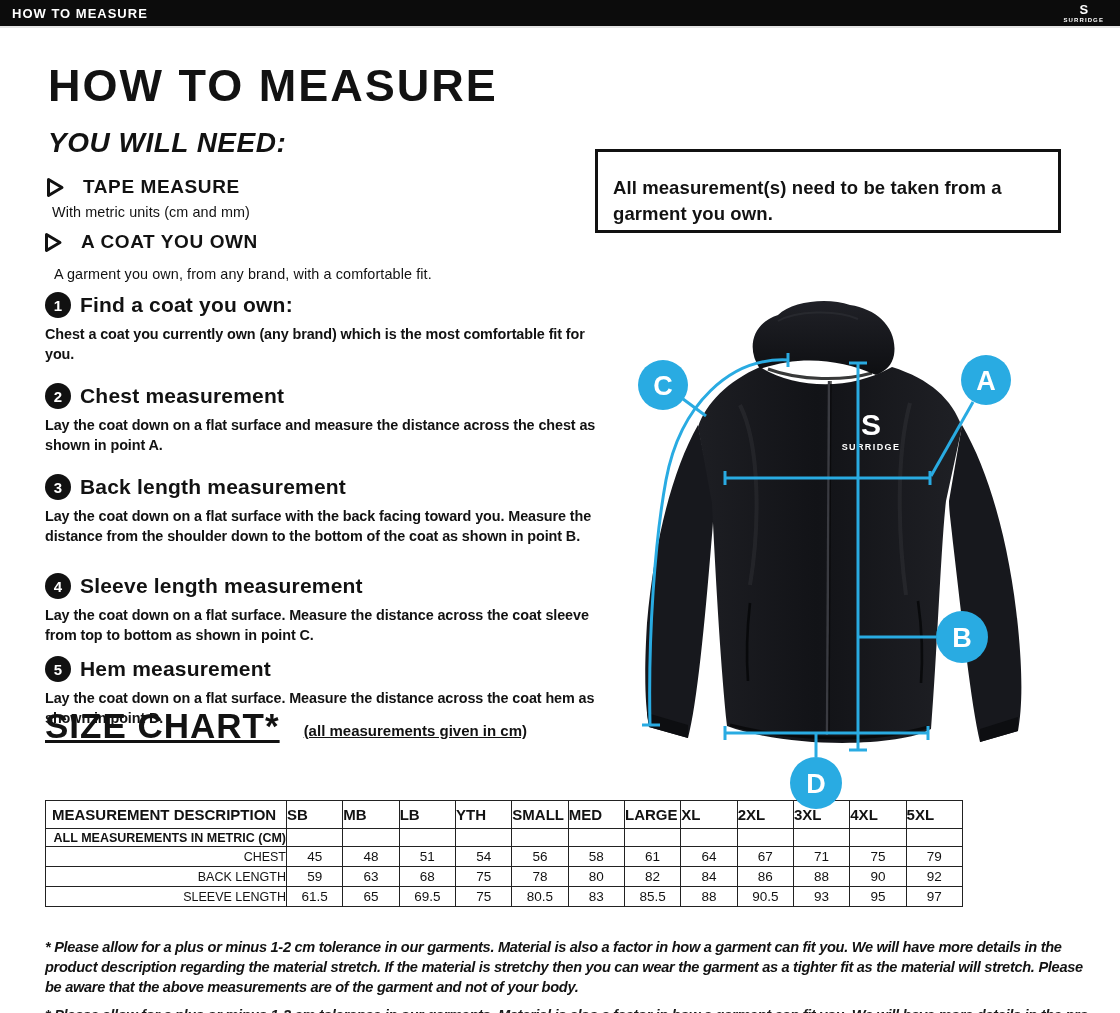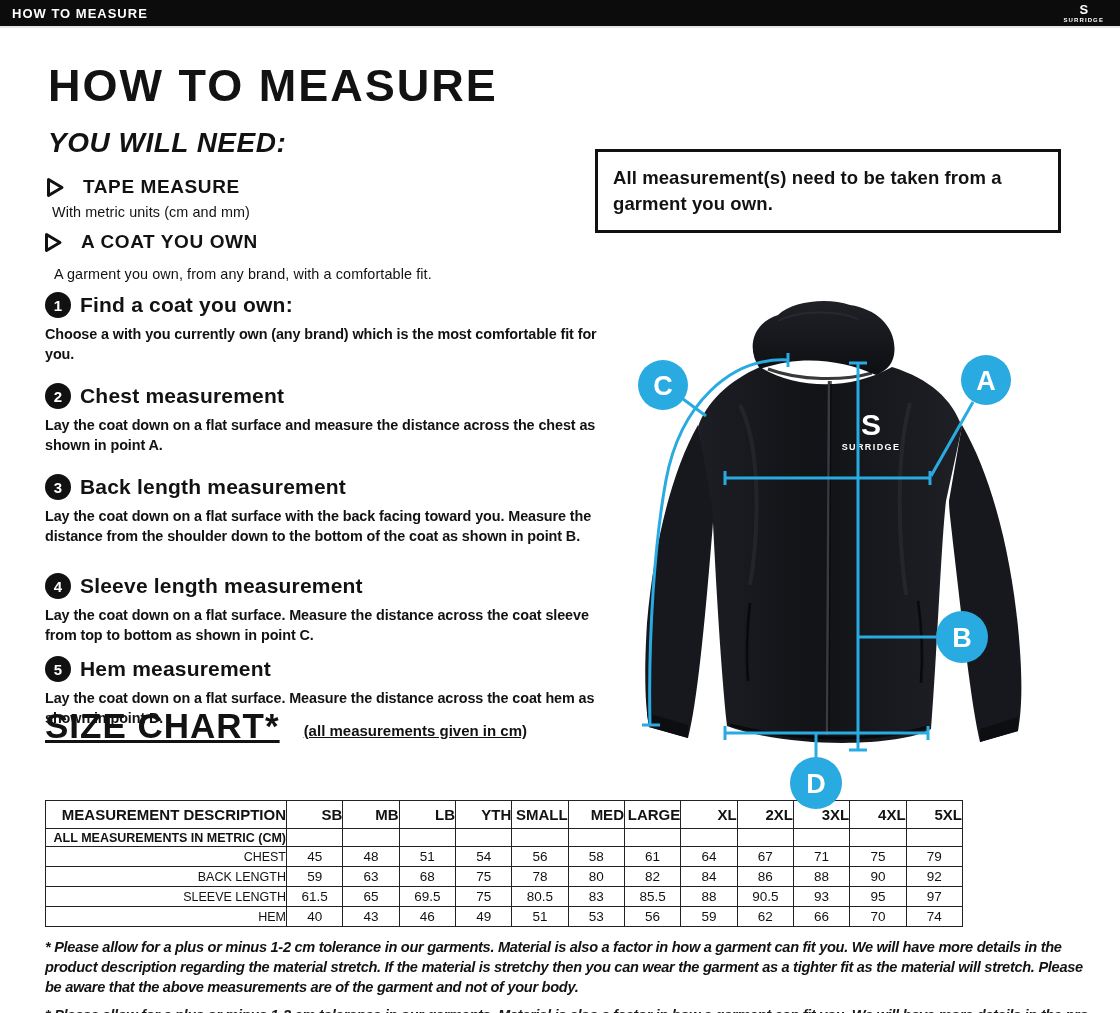--- a/index.html
+++ b/index.html
@@ -53,37 +53,37 @@
   .step-title { font-size:21px; font-weight:800; letter-spacing:0.2px; }
   .step-desc { margin:7px 0 0 0; font-size:14.4px; font-weight:700; line-height:1.38; letter-spacing:-0.1px; }
 
   .size-chart-heading { position:absolute; left:45px; top:708px; display:flex; align-items:flex-end; gap:24px;text-decoration:underline; }
   .size-chart-title { font-size:35px; font-weight:800; letter-spacing:1px; line-height:1; }
   .size-chart-subtitle { font-size:15px; font-weight:800; padding-bottom:4px; }
 
   
   .notice-box {
     position:absolute; left:595px; top:149px; width:466px; height:84px;
-    border:3px solid #111; padding:13px 15px;
+    border:3px solid #111; padding:23px 15px;
     font-size:18.5px; font-weight:800; line-height:1.42; letter-spacing:0.1px;
   }
 
   
   .diagram { position:absolute; left:600px; top:285px; width:460px; height:530px; pointer-events:none; z-index:2; }
   .accent-stroke { stroke:var(--accent); }
   .accent-fill { fill:var(--accent); }
   .marker-letter { fill:#fff; font-size:27px; font-weight:800; text-anchor:middle; font-family:"Liberation Sans",sans-serif; }
 
   
   .size-table {
     position:absolute; left:45px; top:800px; width:918px;
     border-collapse:collapse; table-layout:fixed; z-index:1;
   }
   .size-table th, .size-table td { border:1.6px solid #222; padding:0; }
-  .size-table thead th { height:28px; font-size:15px; font-weight:700; text-align:right; }
+  .size-table thead th { height:28px; font-size:15px; font-weight:700; text-align:left; }
   .size-table col.c-desc { width:241px; }
   .desc-col { text-align:right; padding-left:6px !important; }
   .unit-cell { font-size:12.5px; font-weight:700; height:18px; }
   .label-cell { font-size:12.5px; font-weight:400; height:20px; }
   .value-cell { font-size:13.5px; font-weight:400; text-align:center; }
 
   
   .footnote {
     position:absolute; left:45px; top:938px; width:1048px; margin:0;
     font-size:14.6px; font-weight:700; font-style:italic;
@@ -123,21 +123,21 @@
   </svg>
   <span class="req-label">A COAT YOU OWN</span>
 </div>
 <p class="req-desc req-desc-2">A garment you own, from any brand, with a comfortable fit.</p>
 
 <div class="step step-1">
   <div class="step-head">
     <span class="step-num">1</span>
     <span class="step-title">Find a coat you own:</span>
   </div>
-  <p class="step-desc">Choose a with you currently own (any brand) which is the most comfortable fit for you.</p>
+  <p class="step-desc">Chest a coat you currently own (any brand) which is the most comfortable fit for you.</p>
 </div>
 <div class="step step-2">
   <div class="step-head">
     <span class="step-num">2</span>
     <span class="step-title">Chest measurement</span>
   </div>
   <p class="step-desc">Lay the coat down on a flat surface and measure the distance across the chest as shown in point A.</p>
 </div>
 <div class="step step-3">
   <div class="step-head">
@@ -325,32 +325,17 @@
         <td class="value-cell">75</td>
         <td class="value-cell">80.5</td>
         <td class="value-cell">83</td>
         <td class="value-cell">85.5</td>
         <td class="value-cell">88</td>
         <td class="value-cell">90.5</td>
         <td class="value-cell">93</td>
         <td class="value-cell">95</td>
         <td class="value-cell">97</td>
       </tr>
-      <tr>
-        <td class="label-cell desc-col">HEM</td>
-        <td class="value-cell">40</td>
-        <td class="value-cell">43</td>
-        <td class="value-cell">46</td>
-        <td class="value-cell">49</td>
-        <td class="value-cell">51</td>
-        <td class="value-cell">53</td>
-        <td class="value-cell">56</td>
-        <td class="value-cell">59</td>
-        <td class="value-cell">62</td>
-        <td class="value-cell">66</td>
-        <td class="value-cell">70</td>
-        <td class="value-cell">74</td>
-      </tr>
     </tbody>
   </table>
 
 <p class="footnote">* Please allow for a plus or minus 1-2 cm tolerance in our garments. Material is also a factor in how a garment can fit you. We will have more details in the product description regarding the material stretch.  If the material is stretchy then you can wear the garment as a tighter fit as the material will stretch.  Please be aware that the above measurements are of the garment and not of your body.</p>
 <div class="cropped-line">* Please allow for a plus or minus 1-2 cm tolerance in our garments. Material is also a factor in how a garment can fit you. We will have more details in the product description regarding the material stretch.  If the material is stretchy then you can wear the garment as a tighter fit as the material will stretch.  Please be aware that the above measurements are of the garment and not of your body.</div>
 
 </body></html>

